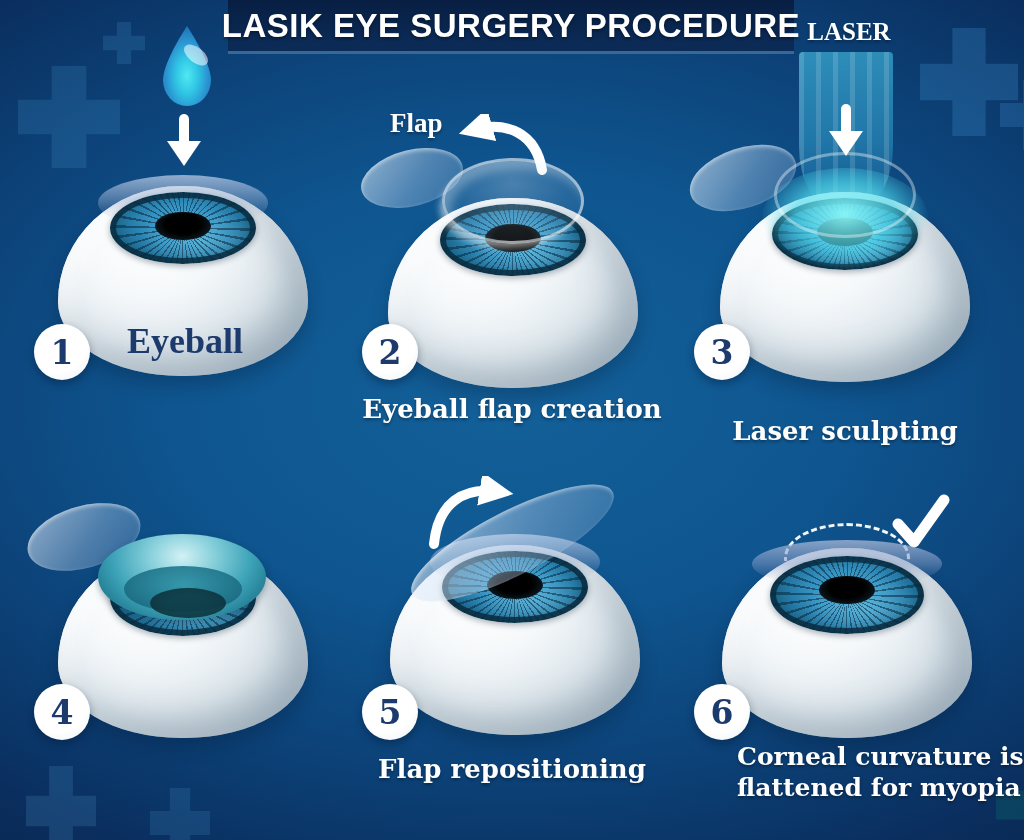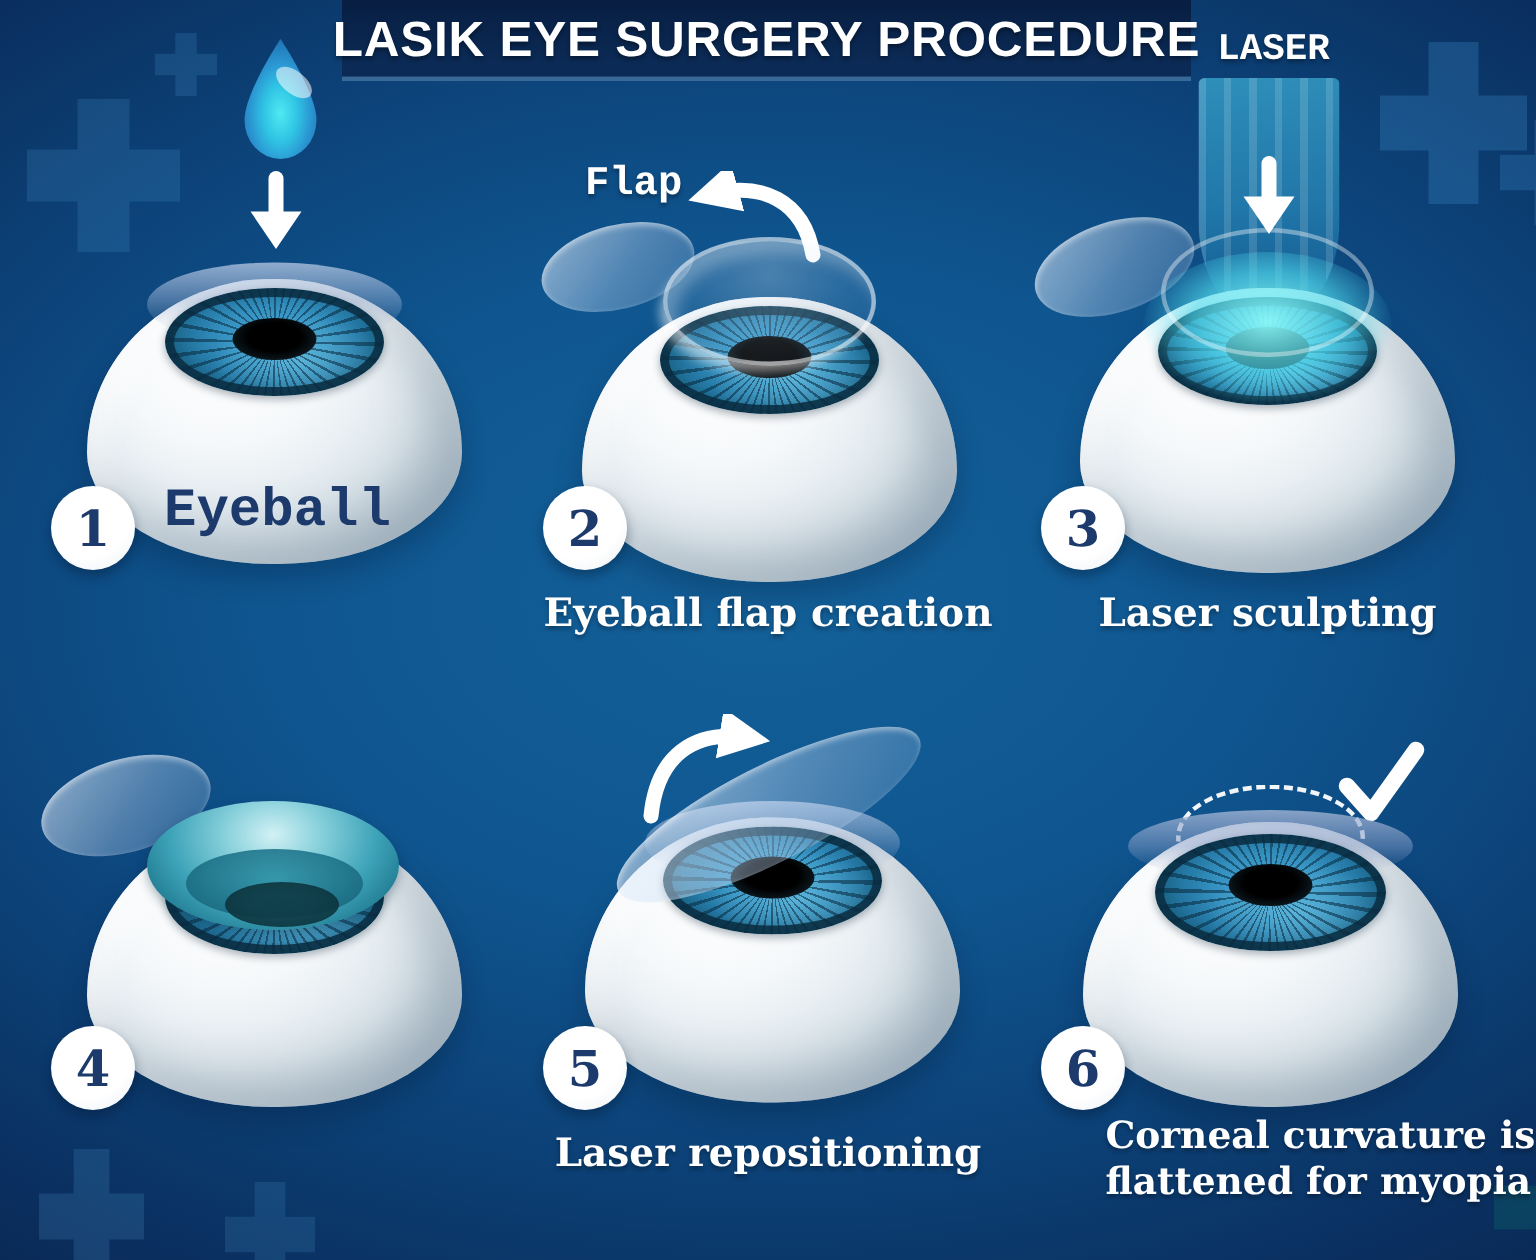--- a/index.html
+++ b/index.html
@@ -148,21 +148,21 @@
   
   .caption {
     position: absolute; width: 330px; text-align: center;
     color: #ffffff; font-weight: bold; font-size: 26px;
     font-family: "DejaVu Serif", serif;
     text-shadow: 0 2px 3px rgba(0,0,0,0.35);
   }
   .caption.wide { width: 292px; text-align: left; line-height: 1.22; }
   .anno {
     position: absolute; color: #ffffff; font-weight: bold;
-    font-family: Liberation Mono, monospace;
+    font-family: Liberation Serif, serif;
     text-shadow: 0 2px 3px rgba(0,0,0,0.35);
   }
   .anno.eyeball-label { color: #1d3a6c; text-shadow: none; font-size: 36px; }
 
   .svg-abs { position: absolute; }
 </style>
 </head>
 <body>
 
 <div class="stage">
@@ -250,21 +250,21 @@
     <div class="dome"></div>
     <div class="iris"></div>
     <div class="pupil"></div>
     <div class="laser-glow"></div>
     <div class="bubble" style="border-color:rgba(255,255,255,0.38); background:none; box-shadow:none;"></div>
   </div>
 
   <div class="badge" style="left:694px; top:324px;">
     <span>3</span>
   </div>
-  <div class="caption" style="left:680px; top:394px;">Laser sculpting</div>
+  <div class="caption" style="left:680px; top:416px;">Laser sculpting</div>
 
   <div class="flap" style="left:26px; top:506px; width:116px; height:62px; transform:rotate(-16deg);"></div>
 
   <div class="eye" id="p4-eye" style="left:58px; top:548px;">
     <div class="dome"></div>
     <div class="iris" style="top:12px; height:76px;"></div>
     <div class="bowl"></div>
     <div class="bowl-inner"></div>
     <div class="bowl-pupil"></div>
   </div>
@@ -286,21 +286,21 @@
     <div class="dome"></div>
     <div class="cornea-cap"></div>
     <div class="iris"></div>
     <div class="pupil"></div>
     <div class="flap" style="left:10px; top:-34px; width:225px; height:64px; transform:rotate(-27deg);"></div>
   </div>
 
   <div class="badge" style="left:362px; top:684px;">
     <span>5</span>
   </div>
-  <div class="caption" style="left:347px; top:754px;">Laser repositioning</div>
+  <div class="caption" style="left:347px; top:754px;">Flap repositioning</div>
 
   <svg class="svg-abs" style="left:890px; top:492px;" width="62" height="60" viewBox="0 0 62 60">
     <path d="M8 32 L24 50 L54 8" stroke="#ffffff" stroke-width="11" stroke-linecap="round" stroke-linejoin="round" fill="none"></path>
   </svg>
 
   <div class="dash-arc-clip" style="left:784px; top:523px;">
     <div class="dash-arc"></div>
   </div>
 
   <div class="eye" id="p6-eye" style="left:722px; top:548px;">

